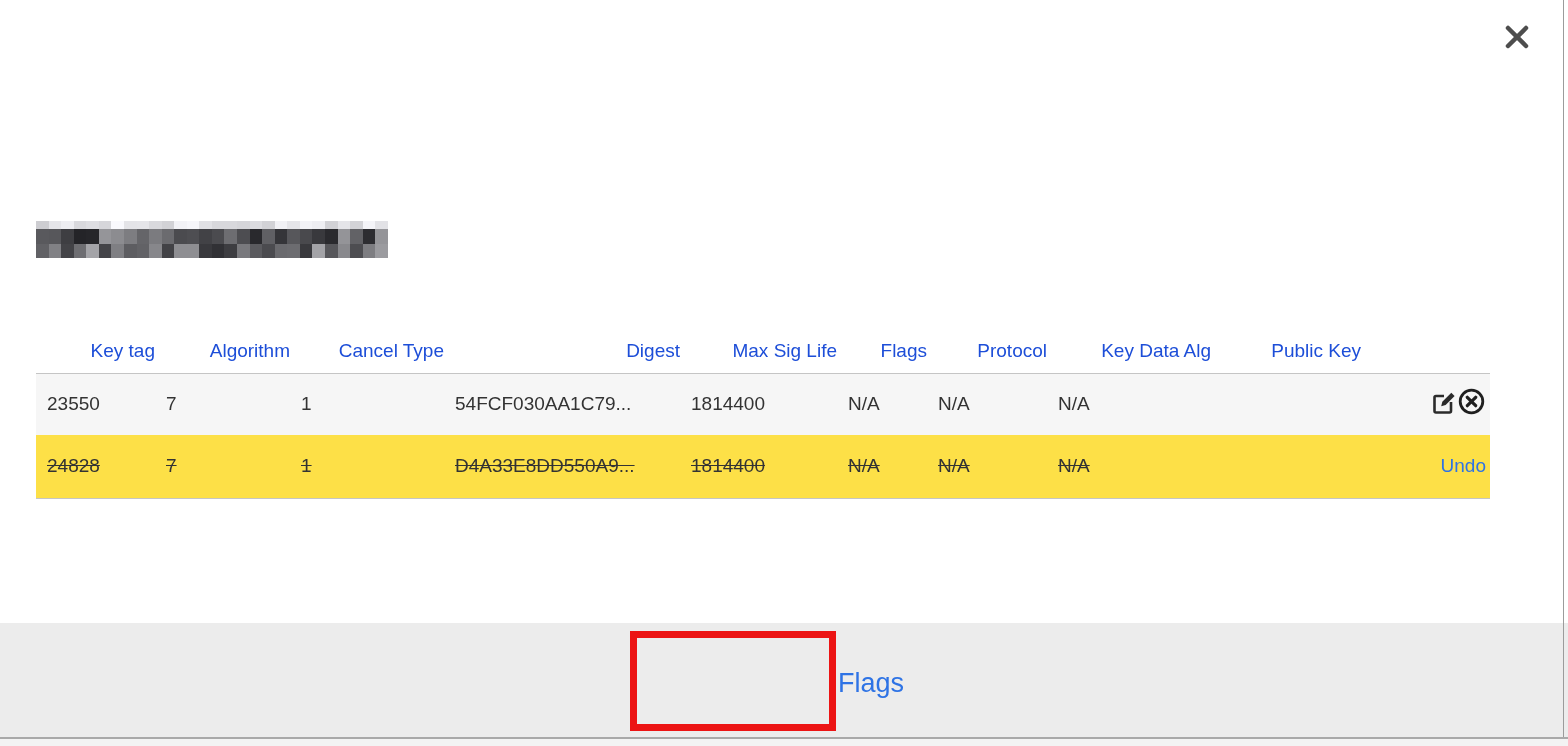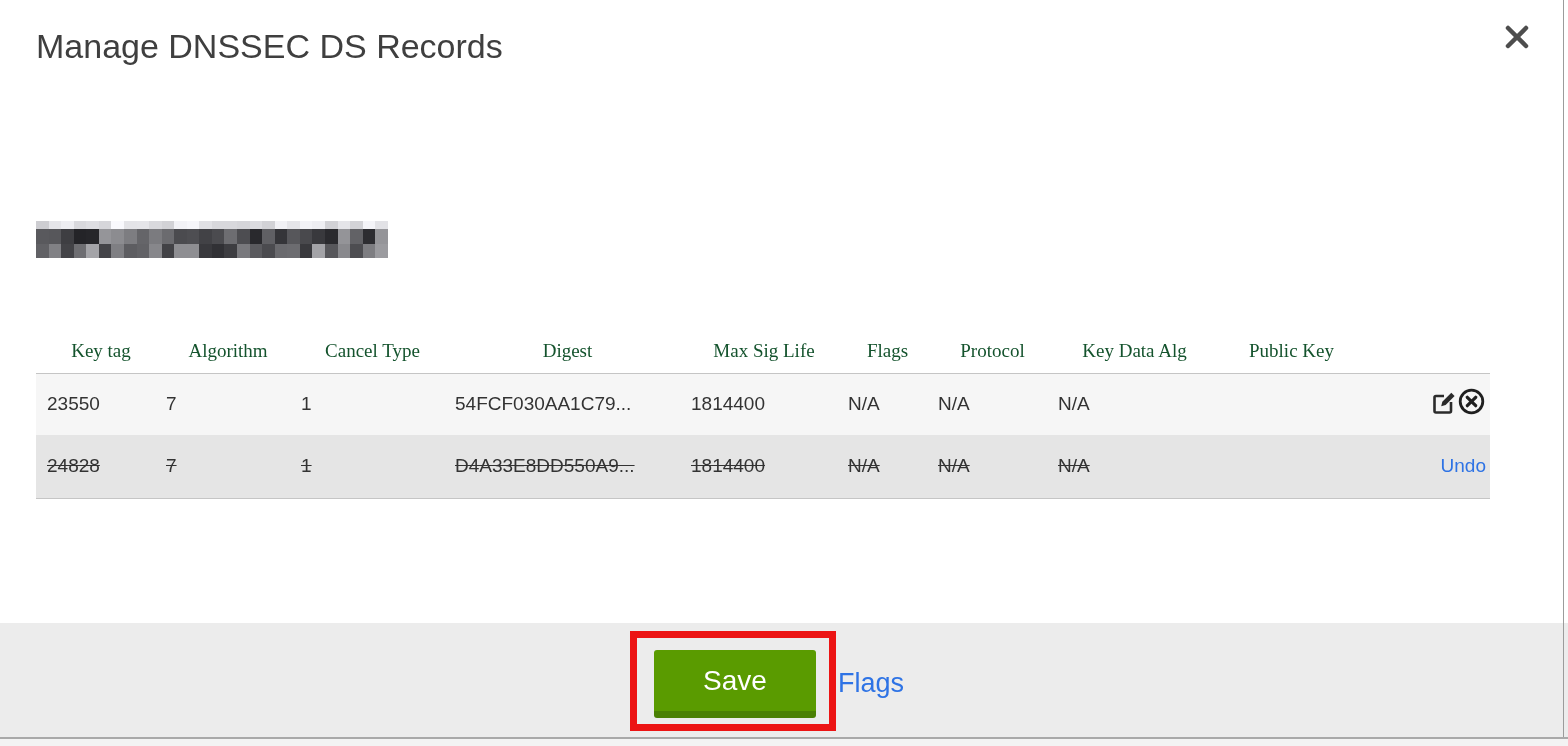--- a/index.html
+++ b/index.html
@@ -28,31 +28,31 @@
   }
   .mosaic i { display: inline-block; width: 12.57px; }
 
   .subtitle { position: absolute; left: 36px; top: 284px; font-size: 21px; color: #222222; }
 
   table.ds {
     position: absolute; left: 36px; top: 330px; width: 1454px;
     border-collapse: collapse; table-layout: fixed;
   }
   table.ds th {
-    height: 43px; text-align: center; vertical-align: middle;
-    padding-left: 11px; font-size: 19px; font-weight: 400; color: #14532d;
-    border-bottom: 1px solid #c5c5c5; white-space: nowrap; font-family: Liberation Serif, serif;
+    height: 43px; text-align: right; vertical-align: middle;
+    padding-left: 11px; font-size: 19px; font-weight: 400; color: #1d4ed8;
+    border-bottom: 1px solid #c5c5c5; white-space: nowrap;
   }
   table.ds td {
     padding-left: 11px; font-size: 19px; color: #333333;
     vertical-align: middle; white-space: nowrap; overflow: hidden;
   }
   tr.row-normal { background: #f6f6f6; }
   tr.row-normal td { height: 62px; }
-  tr.row-deleted { background: #e5e5e5; }
+  tr.row-deleted { background: #fde047; }
   tr.row-deleted td { height: 63px; border-bottom: 1px solid #c5c5c5; }
   tr.row-deleted td .cellval { text-decoration: line-through; }
   td.actions { text-align: right; padding-right: 4px; padding-left: 0; }
   .icon-btn { display: inline-block; vertical-align: middle; cursor: pointer; }
   .undo-link { color: #2e73e5; text-decoration: none; font-size: 19px; cursor: pointer; }
 
   .add-btn {
     position: absolute; left: 36px; top: 512px;
     width: 212px; height: 44px;
     background: #ffffff; border: 2px solid #619c0c;
@@ -75,21 +75,20 @@
   .cancel-link {
     position: absolute; left: 838px; top: 668px;
     font-size: 27px; color: #2e73e5; text-decoration: none; cursor: pointer;
   }
 </style>
 </head>
 <body>
 
 <div class="page">
 
-  <h1 class="title">Manage DNSSEC DS Records</h1>
 
   <div class="close-btn">
     <svg width="34" height="34" viewBox="0 0 34 34">
       <line x1="8" y1="8" x2="26" y2="26" stroke="#4d4d4d" stroke-width="4.5" stroke-linecap="round"></line>
       <line x1="26" y1="8" x2="8" y2="26" stroke="#4d4d4d" stroke-width="4.5" stroke-linecap="round"></line>
     </svg>
   </div>
 
   <div class="mosaic" id="mosaic"><i style="height:8px;background:rgb(205,205,209)"></i><i style="height:8px;background:rgb(229,229,233)"></i><i style="height:8px;background:rgb(238,238,242)"></i><i style="height:8px;background:rgb(217,217,221)"></i><i style="height:8px;background:rgb(222,222,226)"></i><i style="height:8px;background:rgb(214,214,218)"></i><i style="height:8px;background:rgb(249,249,253)"></i><i style="height:8px;background:rgb(228,228,232)"></i><i style="height:8px;background:rgb(229,229,233)"></i><i style="height:8px;background:rgb(217,217,221)"></i><i style="height:8px;background:rgb(210,210,214)"></i><i style="height:8px;background:rgb(242,242,246)"></i><i style="height:8px;background:rgb(246,246,250)"></i><i style="height:8px;background:rgb(225,225,229)"></i><i style="height:8px;background:rgb(216,216,220)"></i><i style="height:8px;background:rgb(216,216,220)"></i><i style="height:8px;background:rgb(213,213,217)"></i><i style="height:8px;background:rgb(220,220,224)"></i><i style="height:8px;background:rgb(210,210,214)"></i><i style="height:8px;background:rgb(241,241,245)"></i><i style="height:8px;background:rgb(229,229,233)"></i><i style="height:8px;background:rgb(243,243,247)"></i><i style="height:8px;background:rgb(238,238,242)"></i><i style="height:8px;background:rgb(209,209,213)"></i><i style="height:8px;background:rgb(229,229,233)"></i><i style="height:8px;background:rgb(211,211,215)"></i><i style="height:8px;background:rgb(244,244,248)"></i><i style="height:8px;background:rgb(226,226,230)"></i><i style="height:15px;background:rgb(89,89,93)"></i><i style="height:15px;background:rgb(87,87,91)"></i><i style="height:15px;background:rgb(62,62,66)"></i><i style="height:15px;background:rgb(36,36,40)"></i><i style="height:15px;background:rgb(38,38,42)"></i><i style="height:15px;background:rgb(149,149,153)"></i><i style="height:15px;background:rgb(140,140,144)"></i><i style="height:15px;background:rgb(125,125,129)"></i><i style="height:15px;background:rgb(101,101,105)"></i><i style="height:15px;background:rgb(123,123,127)"></i><i style="height:15px;background:rgb(107,107,111)"></i><i style="height:15px;background:rgb(75,75,79)"></i><i style="height:15px;background:rgb(78,78,82)"></i><i style="height:15px;background:rgb(66,66,70)"></i><i style="height:15px;background:rgb(75,75,79)"></i><i style="height:15px;background:rgb(109,109,113)"></i><i style="height:15px;background:rgb(77,77,81)"></i><i style="height:15px;background:rgb(41,41,45)"></i><i style="height:15px;background:rgb(96,96,100)"></i><i style="height:15px;background:rgb(53,53,57)"></i><i style="height:15px;background:rgb(87,87,91)"></i><i style="height:15px;background:rgb(73,73,77)"></i><i style="height:15px;background:rgb(57,57,61)"></i><i style="height:15px;background:rgb(42,42,46)"></i><i style="height:15px;background:rgb(148,148,152)"></i><i style="height:15px;background:rgb(98,98,102)"></i><i style="height:15px;background:rgb(45,45,49)"></i><i style="height:15px;background:rgb(149,149,153)"></i><i style="height:14px;background:rgb(97,97,101)"></i><i style="height:14px;background:rgb(129,129,133)"></i><i style="height:14px;background:rgb(67,67,71)"></i><i style="height:14px;background:rgb(110,110,114)"></i><i style="height:14px;background:rgb(164,164,168)"></i><i style="height:14px;background:rgb(68,68,72)"></i><i style="height:14px;background:rgb(127,127,131)"></i><i style="height:14px;background:rgb(93,93,97)"></i><i style="height:14px;background:rgb(98,98,102)"></i><i style="height:14px;background:rgb(135,135,139)"></i><i style="height:14px;background:rgb(66,66,70)"></i><i style="height:14px;background:rgb(142,142,146)"></i><i style="height:14px;background:rgb(142,142,146)"></i><i style="height:14px;background:rgb(57,57,61)"></i><i style="height:14px;background:rgb(49,49,53)"></i><i style="height:14px;background:rgb(61,61,65)"></i><i style="height:14px;background:rgb(121,121,125)"></i><i style="height:14px;background:rgb(91,91,95)"></i><i style="height:14px;background:rgb(75,75,79)"></i><i style="height:14px;background:rgb(106,106,110)"></i><i style="height:14px;background:rgb(108,108,112)"></i><i style="height:14px;background:rgb(57,57,61)"></i><i style="height:14px;background:rgb(163,163,167)"></i><i style="height:14px;background:rgb(87,87,91)"></i><i style="height:14px;background:rgb(137,137,141)"></i><i style="height:14px;background:rgb(77,77,81)"></i><i style="height:14px;background:rgb(125,125,129)"></i><i style="height:14px;background:rgb(155,155,159)"></i></div>
 
@@ -159,20 +158,19 @@
         <td><span class="cellval"></span></td>
         <td class="actions">
           <a class="undo-link">Undo</a>
         </td>
       </tr>
     </tbody>
   </table>
 
 
   <div class="footer"></div>
-  <button class="save-btn">Save</button>
   <a class="cancel-link">Flags</a>
   <div class="annotation-rect"></div>
 
   <div class="frame-right"></div>
   <div class="frame-bottom-line"></div>
   <div class="frame-bottom-strip"></div>
 </div>
 
 </body></html>

